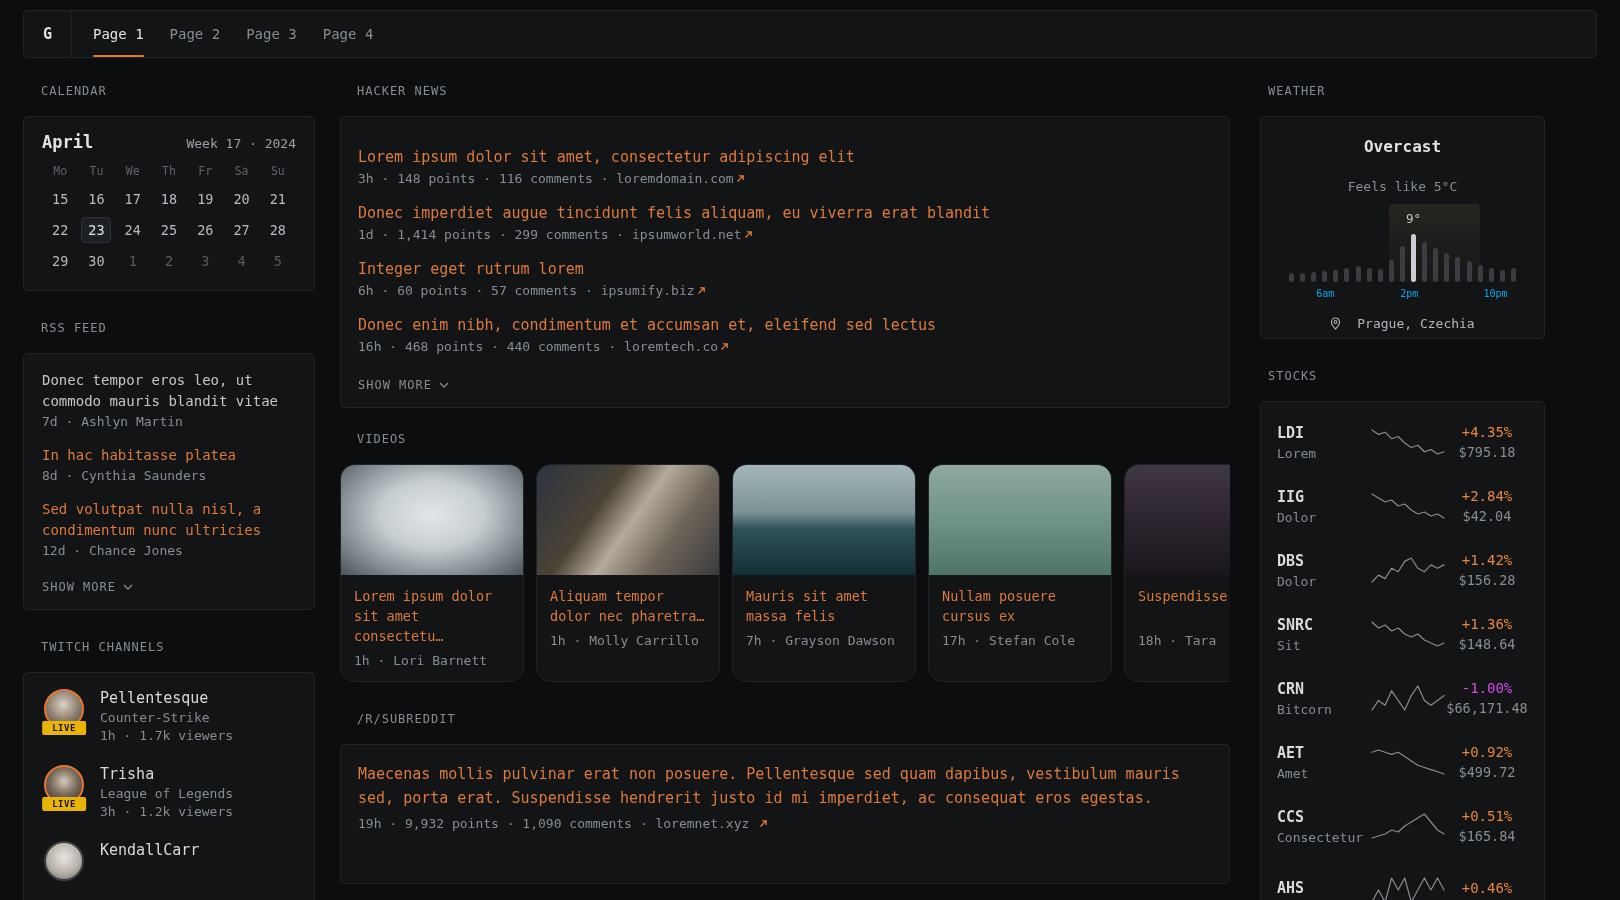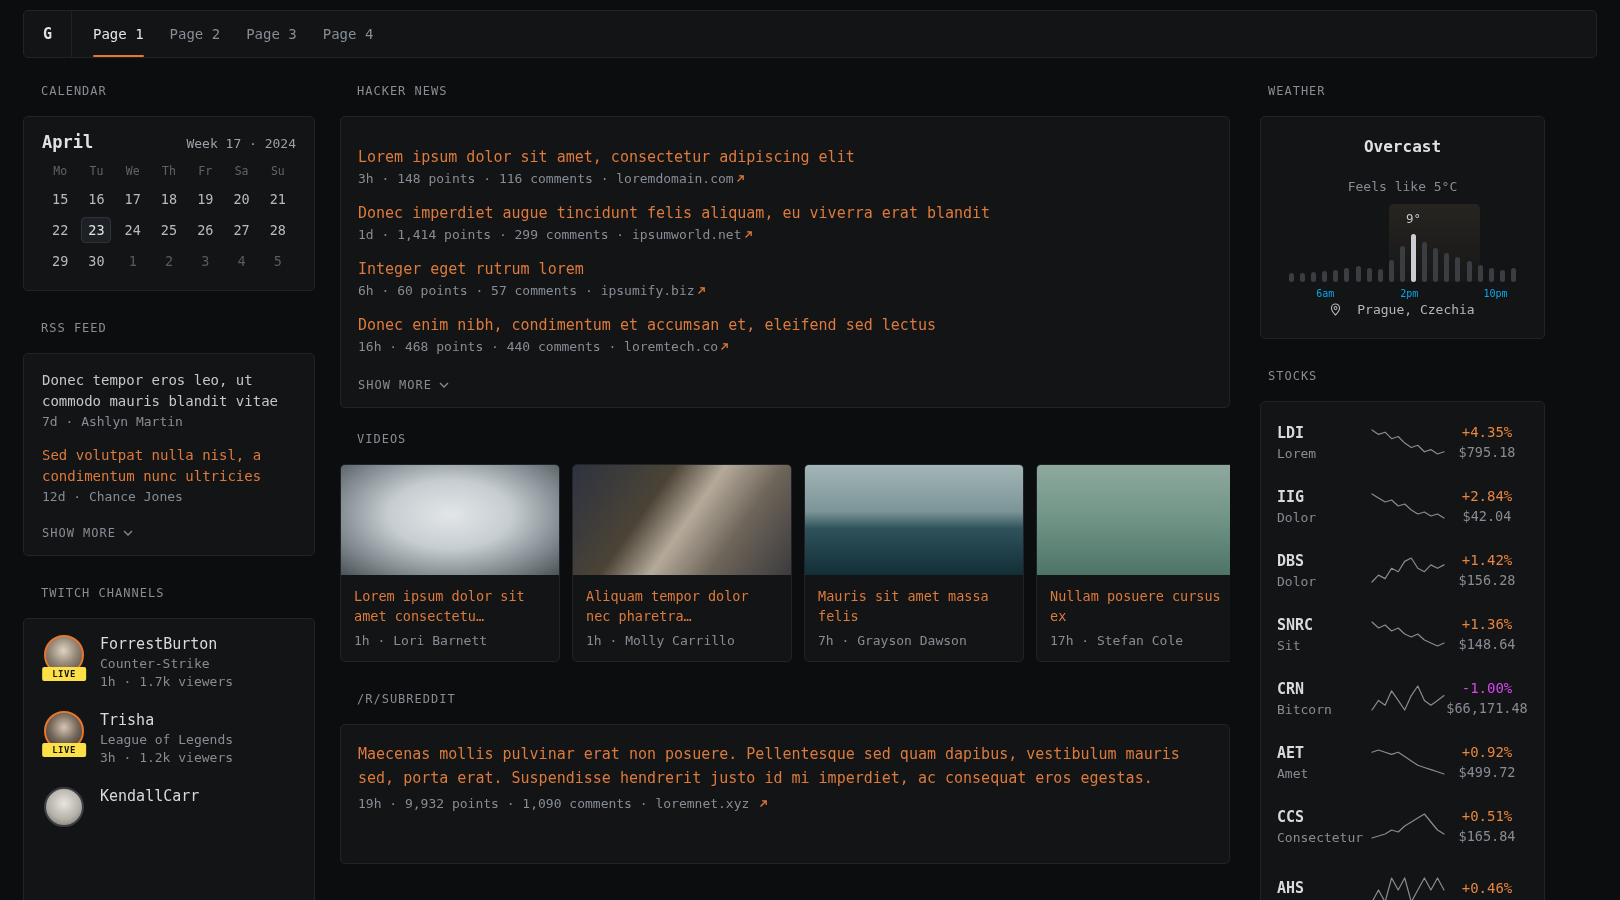--- a/index.html
+++ b/index.html
@@ -55,34 +55,34 @@
 
   
   .twitch-panel{padding:16px 18px;height:300px}
   .channel{display:flex;gap:14px;margin-bottom:22px;align-items:flex-start;cursor:pointer}
   .avatar-wrap{position:relative;flex:none;width:44px}
   .avatar{width:40px;height:40px;border-radius:50%;border:2px solid #3a3e43;margin:0 auto}
   .avatar.live-ring{border-color:#e8762e}
   [data-avatar="portrait-a"]{background:radial-gradient(circle at 48% 38%,#ddd2c3 0%,#97897a 45%,#433e38 100%)}
   [data-avatar="portrait-b"]{background:radial-gradient(circle at 50% 40%,#d6c6b4 0%,#77695b 48%,#2c2824 100%)}
   [data-avatar="portrait-c"]{background:radial-gradient(circle at 50% 40%,#e8e5e0 0%,#b7b2aa 55%,#6b6660 100%)}
-  .live-badge{position:absolute;left:50%;transform:translateX(-50%);bottom:-6px;background:#fde047;color:#141518;
+  .live-badge{position:absolute;left:50%;transform:translateX(-50%);bottom:-6px;background:#eab308;color:#141518;
     font-size:9px;font-weight:bold;letter-spacing:.5px;padding:2px 10px;border-radius:2px}
   .ch-name{font-size:15px;color:#d8dade}
   .ch-info .meta{margin-top:3px}
 
   
   .hn-panel{padding:31px 17px 14px}
   .hn-item{margin-bottom:18px}
   .hn-title{font-size:15px;line-height:19px}
   .hn-item .meta{margin-top:4px}
 
   
   .video-strip{display:flex;gap:12px;width:890px;overflow:hidden}
-  .video-card{flex:none;width:220px;background:#121416;border:1px solid #202328;border-radius:5px;overflow:hidden}
+  .video-card{flex:none;width:184px;background:#121416;border:1px solid #202328;border-radius:15px;overflow:hidden}
   .thumb{height:110px;width:100%;cursor:pointer}
   [data-thumb="concrete-towers-sky"]{background:radial-gradient(ellipse at 50% 45%,#e2e6e8 0%,#c6cdd1 40%,#7d878c 75%,#4a5257 100%)}
   [data-thumb="camera-hands"]{background:linear-gradient(125deg,#2d3340 0%,#4b4336 35%,#b5aa9a 52%,#6e655a 72%,#3b3a3d 100%)}
   [data-thumb="sea-wake"]{background:linear-gradient(180deg,#a3b5b6 0%,#7d9598 42%,#2e525b 58%,#132e37 100%)}
   [data-thumb="canoe-lake"]{background:linear-gradient(180deg,#8fa89d 0%,#6f9486 50%,#4e7467 100%)}
   [data-thumb="dark-fog"]{background:linear-gradient(180deg,#403744 0%,#2a222c 55%,#1b161d 100%)}
   .v-info{padding:11px 13px 13px}
   .v-title{color:#dd7a3c;font-size:13.5px;line-height:20px;min-height:40px;cursor:pointer}
   .v-info .meta{margin-top:7px}
 
@@ -97,21 +97,21 @@
   .w-feels{font-size:13px;color:#868d94;margin-top:23px}
   .w-chart{position:relative;height:78px;margin:10px 12px 0}
   .w-band{position:absolute;left:44%;width:40%;top:0;bottom:0;border-radius:5px;
     background:linear-gradient(180deg,rgba(224,178,120,.10),rgba(224,178,120,.02))}
   .w-bars{position:absolute;left:0;right:0;bottom:0;display:flex;justify-content:space-between;align-items:flex-end;height:50px}
   .wbar{width:5px;border-radius:2.5px;background:#3a3e43}
   .wbar.hl{background:#c9ced3}
   .w-peak{position:absolute;left:54.9%;transform:translateX(-50%);bottom:56px;font-size:12.5px;color:#c2c7cc}
   .w-times{position:relative;height:14px;margin:6px 12px 0}
   .wtime{position:absolute;transform:translateX(-50%);top:0;font-size:10px;color:#0ea5e9}
-  .w-loc{display:flex;justify-content:center;align-items:center;gap:16px;font-size:13px;color:#b2b7bc}
+  .w-loc{margin-top:14px;display:flex;justify-content:center;align-items:center;gap:16px;font-size:13px;color:#b2b7bc}
 
   
   .stocks-panel{padding:16px;height:560px}
   .stock-row{display:flex;align-items:center;margin-bottom:16px;height:48px;cursor:pointer}
   .s-left{width:94px;flex:none}
   .s-ticker{font-size:15px;font-weight:bold;color:#d8dade}
   .s-name{font-size:13px;color:#868d94;margin-top:4px}
   .s-spark{flex:1;display:flex;justify-content:center}
   .s-right{flex:none;min-width:84px;text-align:center}
   .s-change{font-size:14px}
@@ -216,20 +216,24 @@
   </section>
 
   <div class="section-label">RSS FEED</div>
   <section class="panel rss-panel">
     <div id="rss-items">
         <article class="rss-item">
           <div class="feed-link read">Donec tempor eros leo, ut commodo mauris blandit vitae</div>
           <div class="meta">7d · Ashlyn Martin</div>
         </article>
         <article class="rss-item">
+          <div class="feed-link">In hac habitasse platea</div>
+          <div class="meta">8d · Cynthia Saunders</div>
+        </article>
+        <article class="rss-item">
           <div class="feed-link">Sed volutpat nulla nisl, a condimentum nunc ultricies</div>
           <div class="meta">12d · Chance Jones</div>
         </article>
       </div>
     <button class="show-more">
       <span>SHOW MORE</span>
       <svg width="10" height="6" viewBox="0 0 10 6">
           <path d="M1 1l4 4 4-4" fill="none" stroke="#868d94" stroke-width="1.3"></path>
         </svg>
     </button>
@@ -237,21 +241,21 @@
 
   <div class="section-label">TWITCH CHANNELS</div>
   <section class="panel twitch-panel">
     <div id="twitch-items">
         <div class="channel">
           <div class="avatar-wrap">
             <div class="avatar live-ring" data-avatar="portrait-a"></div>
             <div class="live-badge">LIVE</div>
           </div>
           <div class="ch-info">
-            <div class="ch-name">ForrestBurton</div>
+            <div class="ch-name">Pellentesque</div>
             <div class="meta">Counter-Strike</div>
             <div class="meta">1h · 1.7k viewers</div>
           </div>
         </div>
         <div class="channel">
           <div class="avatar-wrap">
             <div class="avatar live-ring" data-avatar="portrait-b"></div>
             <div class="live-badge">LIVE</div>
           </div>
           <div class="ch-info">

